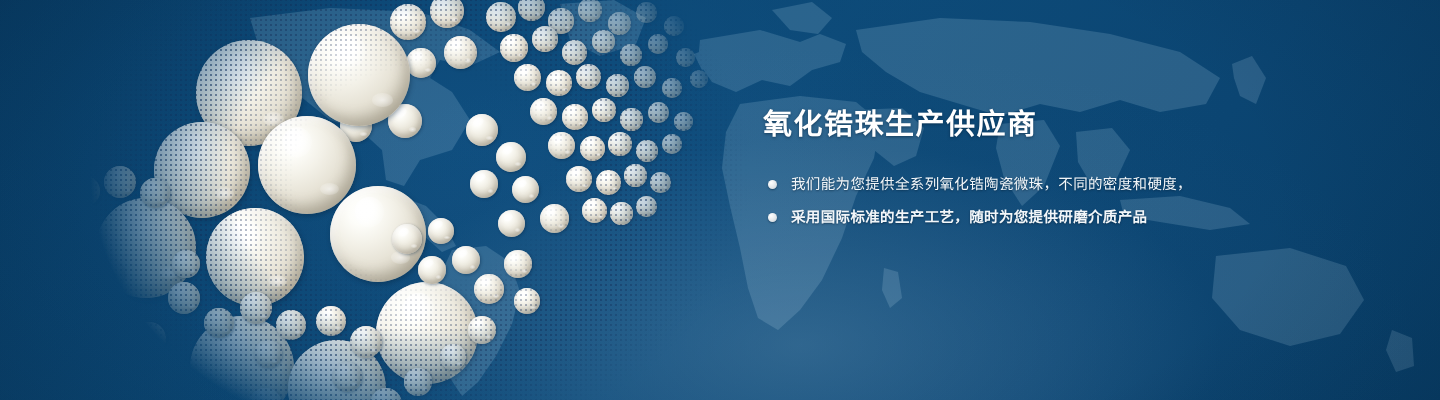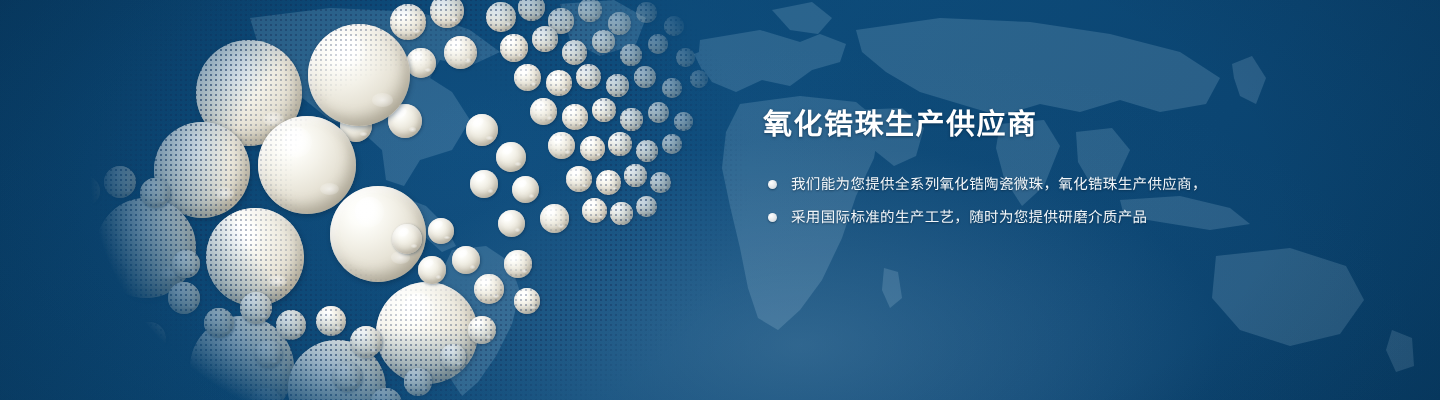--- a/index.html
+++ b/index.html
@@ -180,21 +180,21 @@
   .bullet {
     position: relative;
     padding-left: 28px;
     margin-bottom: 9px;
     font-size: 14.5px;
     line-height: 24px;
     color: #f2f6f9;
     letter-spacing: 0.35px;
     text-shadow: 0 1px 2px rgba(3,28,50,0.55);
   }
-  .bullet:last-child { margin-bottom: 0; }
+  .bullet:last-child { margin-bottom: 0; font-weight: bold; }
   .dot {
     position: absolute;
     left: 5px;
     top: 8px;
     width: 9px;
     height: 9px;
     border-radius: 50%;
     background: radial-gradient(circle at 34% 30%, #ffffff 0%, #e3e7ea 55%, #c3cbd2 100%);
     box-shadow: 0 1px 2px rgba(3,28,50,0.45);
   }
@@ -379,21 +379,21 @@
       <div class="halftone"></div>
     </div>
   </div>
 
   <div class="content">
     <h1 class="headline">氧化锆珠生产供应商</h1>
 
     <ul class="bullets">
       <li class="bullet">
         <span class="dot"></span>
-        <span>我们能为您提供全系列氧化锆陶瓷微珠，氧化锆珠生产供应商，</span>
+        <span>我们能为您提供全系列氧化锆陶瓷微珠，不同的密度和硬度，</span>
       </li>
       <li class="bullet">
         <span class="dot"></span>
         <span>采用国际标准的生产工艺，随时为您提供研磨介质产品</span>
       </li>
     </ul>
   </div>
 
 </div>
 

